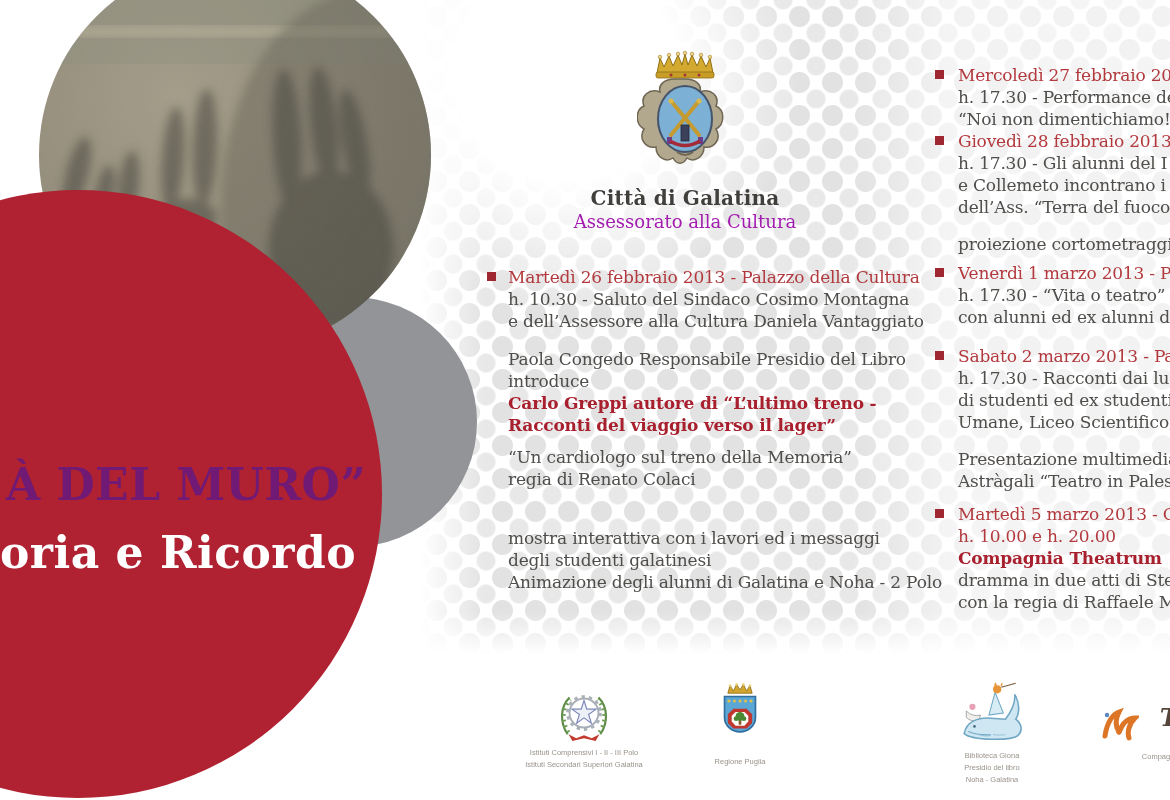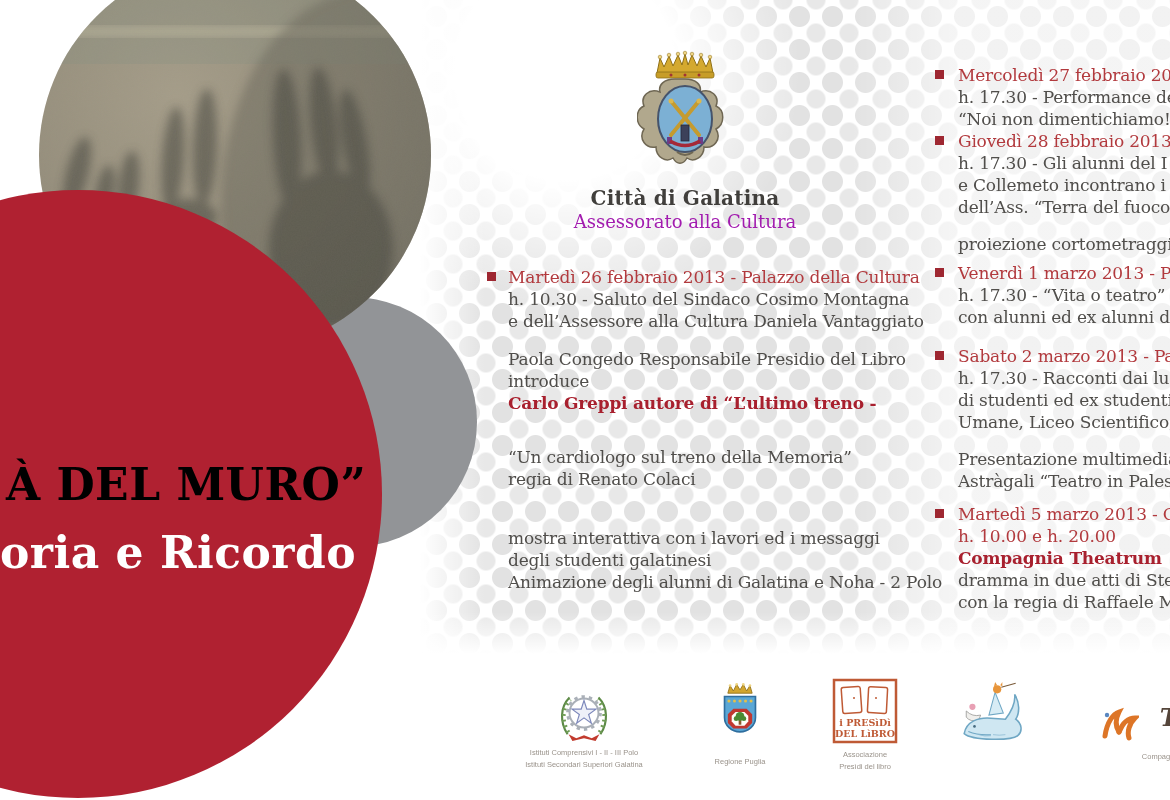--- a/index.html
+++ b/index.html
@@ -19,21 +19,21 @@
       linear-gradient(to right, #ffffff 0px, rgba(255,255,255,0) 65px),
       radial-gradient(circle at 145px 70px, #ffffff 0px, #ffffff 110px, rgba(255,255,255,0) 235px),
       linear-gradient(to right, rgba(255,255,255,0) 430px, rgba(255,255,255,0.55) 530px);}
 
   
   .gray-circle{position:absolute;left:227px;top:297px;width:250px;height:250px;border-radius:50%;
     background:#929497;z-index:2;}
   .photo-circle{position:absolute;left:39px;top:-41px;z-index:3;}
   .red-circle{position:absolute;left:-226px;top:190px;width:608px;height:608px;border-radius:50%;
     background:#b02131;z-index:4;}
-  .title-l1{position:absolute;left:6px;top:462px;z-index:5;color:#000000;
+  .title-l1{position:absolute;left:6px;top:462px;z-index:5;color:#701a75;
     font:bold 44px/46px "DejaVu Serif",serif;letter-spacing:.5px;white-space:nowrap;}
   .title-l2{position:absolute;left:0;top:530px;z-index:5;color:#fff;
     font:bold 44px/46px "DejaVu Serif",serif;letter-spacing:.5px;white-space:nowrap;}
 
   
   .header{position:absolute;left:555px;top:50px;width:260px;text-align:center;z-index:6;}
   .crest{display:block;margin:0 auto;}
   .city{font:bold 20px/24px "DejaVu Serif",serif;color:#413f3c;margin-top:4px;letter-spacing:.2px;}
   .dept{font:18px/22px "DejaVu Serif",serif;color:#a21caf;margin-top:1px;}
 
@@ -153,20 +153,21 @@
   <div id="center-column">
       <div class="egroup" style="top: 266px;">
         <div class="eline date"><span class="bullet"></span><span>Martedì 26 febbraio 2013 - Palazzo della Cultura</span></div>
         <div class="eline body"><span>h. 10.30 - Saluto del Sindaco Cosimo Montagna</span></div>
         <div class="eline body"><span>e dell’Assessore alla Cultura Daniela Vantaggiato</span></div>
       </div>
       <div class="egroup" style="top: 348px;">
         <div class="eline body"><span>Paola Congedo Responsabile Presidio del Libro</span></div>
         <div class="eline body"><span>introduce</span></div>
         <div class="eline boldred"><span>Carlo Greppi autore di “L’ultimo treno -</span></div>
+        <div class="eline boldred"><span>Racconti del viaggio verso il lager”</span></div>
       </div>
       <div class="egroup" style="top: 446px;">
         <div class="eline body"><span>“Un cardiologo sul treno della Memoria”</span></div>
         <div class="eline body"><span>regia di Renato Colaci</span></div>
       </div>
       <div class="egroup" style="top: 527px;">
         <div class="eline body"><span>mostra interattiva con i lavori ed i messaggi</span></div>
         <div class="eline body"><span>degli studenti galatinesi</span></div>
         <div class="eline body"><span>Animazione degli alunni di Galatina e Noha - 2 Polo</span></div>
       </div>
@@ -245,50 +246,40 @@
       <rect x="17.8" y="32" width="2.4" height="6.5" fill="#8a5a2c"></rect>
       <circle cx="19" cy="31" r="4" fill="#4b8a33"></circle>
         <circle cx="15.5" cy="33" r="2.2" fill="#4b8a33"></circle>
         <circle cx="22.5" cy="33" r="2.2" fill="#4b8a33"></circle>
     </svg>
     <div class="caps">
       <div class="cap">Regione Puglia</div>
     </div>
   </div>
 
-  <div class="logo" id="lg3">
-    <svg width="66" height="66" viewBox="0 0 66 66">
-      <rect x="2" y="2" width="62" height="62" fill="#ffffff" stroke="#bf5a35" stroke-width="2.5"></rect>
-      <rect x="10" y="9" width="19" height="26" rx="2" fill="none" stroke="#bf5a35" stroke-width="1.5" transform="rotate(-4 19 22)"></rect>
-      <rect x="36" y="9" width="19" height="26" rx="2" fill="none" stroke="#bf5a35" stroke-width="1.5" transform="rotate(3 45 22)"></rect>
-      <circle cx="22" cy="20" r="1" fill="#bf5a35"></circle>
-        <circle cx="44" cy="20" r="1" fill="#bf5a35"></circle>
-      <text x="33" y="48" text-anchor="middle" font-family="DejaVu Serif, serif" font-size="9.5" font-weight="bold" fill="#bf5a35">i PRESìDì</text>
-      <text x="33" y="59" text-anchor="middle" font-family="DejaVu Serif, serif" font-size="9.5" font-weight="bold" fill="#bf5a35">DEL LìBRO</text>
-    </svg>
-    <div class="caps">
-      <div class="cap">Associazione</div>
-      <div class="cap">Presìdi del libro</div>
-    </div>
-  </div>
 
   <div class="logo" id="lg4">
     <svg width="68" height="68" viewBox="0 0 66 62">
       <path d="M8,30 q6,6 14,4 l-2,5 q-8,2 -12,-3 z" fill="#f0efec" stroke="#9a9a98" stroke-width="0.8"></path>
       <circle cx="14" cy="26" r="3" fill="#e8a0b4"></circle>
       <path d="M30,34 L36,12 L44,32 Z" fill="#d7ecf5" stroke="#6fa7c4" stroke-width="1"></path>
       <circle cx="38" cy="9" r="4" fill="#e8953a"></circle>
       <polygon points="35,6 36,2 38,5" fill="#e8953a"></polygon>
         <polygon points="41,5 43,2 43,6" fill="#e8953a"></polygon>
       <line x1="42" y1="7" x2="56" y2="3" stroke="#7a5a38" stroke-width="1"></line>
       <path d="M6,52 C8,40 20,36 32,37 L46,38 C52,30 56,22 55,14 C60,22 60,32 56,38 C62,42 63,50 58,54 C52,59 14,59 6,52 Z" fill="#cfe7f2" stroke="#6fa7c4" stroke-width="1.5"></path>
       <path d="M10,50 q10,4 22,3" stroke="#6fa7c4" stroke-width="1" fill="none"></path>
       <circle cx="16" cy="45" r="1.3" fill="#476b80"></circle>
       <path d="M20,53 q6,2 12,1 M34,53 q6,1 12,0" stroke="#8fbcd4" stroke-width="0.8" fill="none"></path>
     </svg>
+    <div class="caps">
+      <div class="cap">Biblioteca Giona</div>
+      <div class="cap">Presidio del libro</div>
+      <div class="cap">Noha - Galatina</div>
+    </div>
   </div>
 
   <div class="logo" id="lg5">
     <div class="th-wrap">
       <svg width="40" height="40" viewBox="0 0 40 40">
         <path d="M6,34 C8,20 14,12 20,10 C16,18 16,24 20,30" stroke="#dd7527" stroke-width="5" fill="none" stroke-linecap="round"></path>
         <path d="M20,30 C24,20 30,16 36,16 C30,22 28,30 30,36" stroke="#dd7527" stroke-width="5" fill="none" stroke-linecap="round"></path>
         <circle cx="8" cy="13" r="2.2" fill="#5a87c0"></circle>
       </svg>
       <div>

